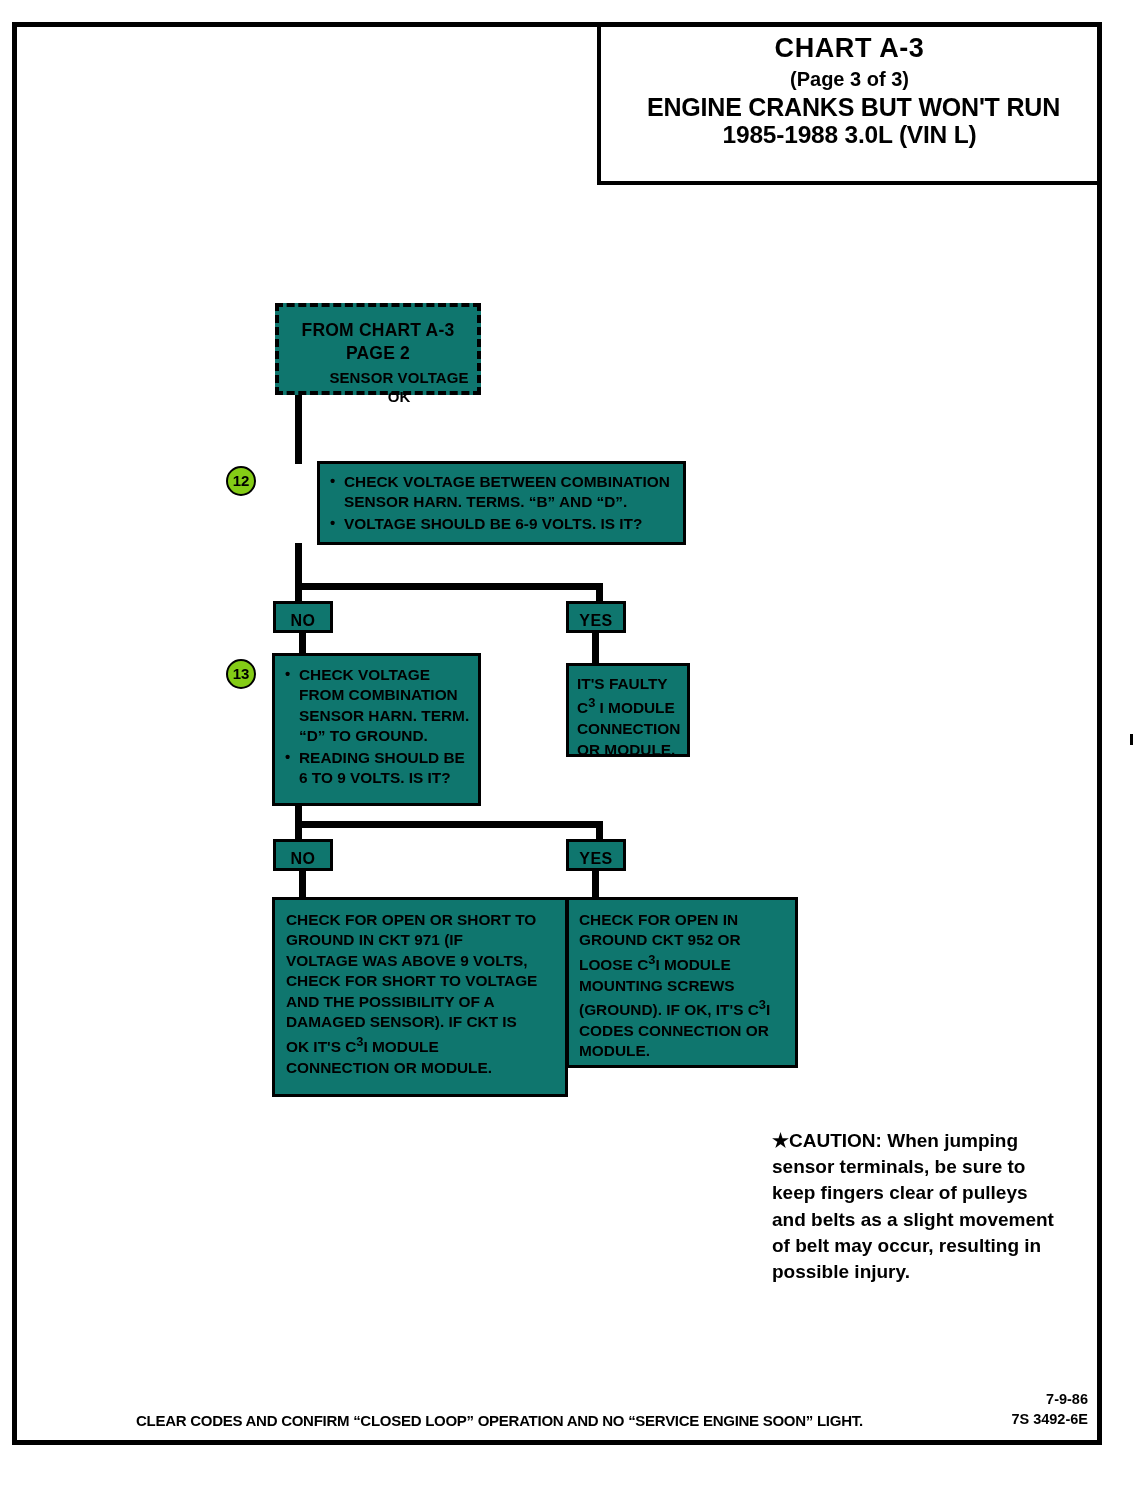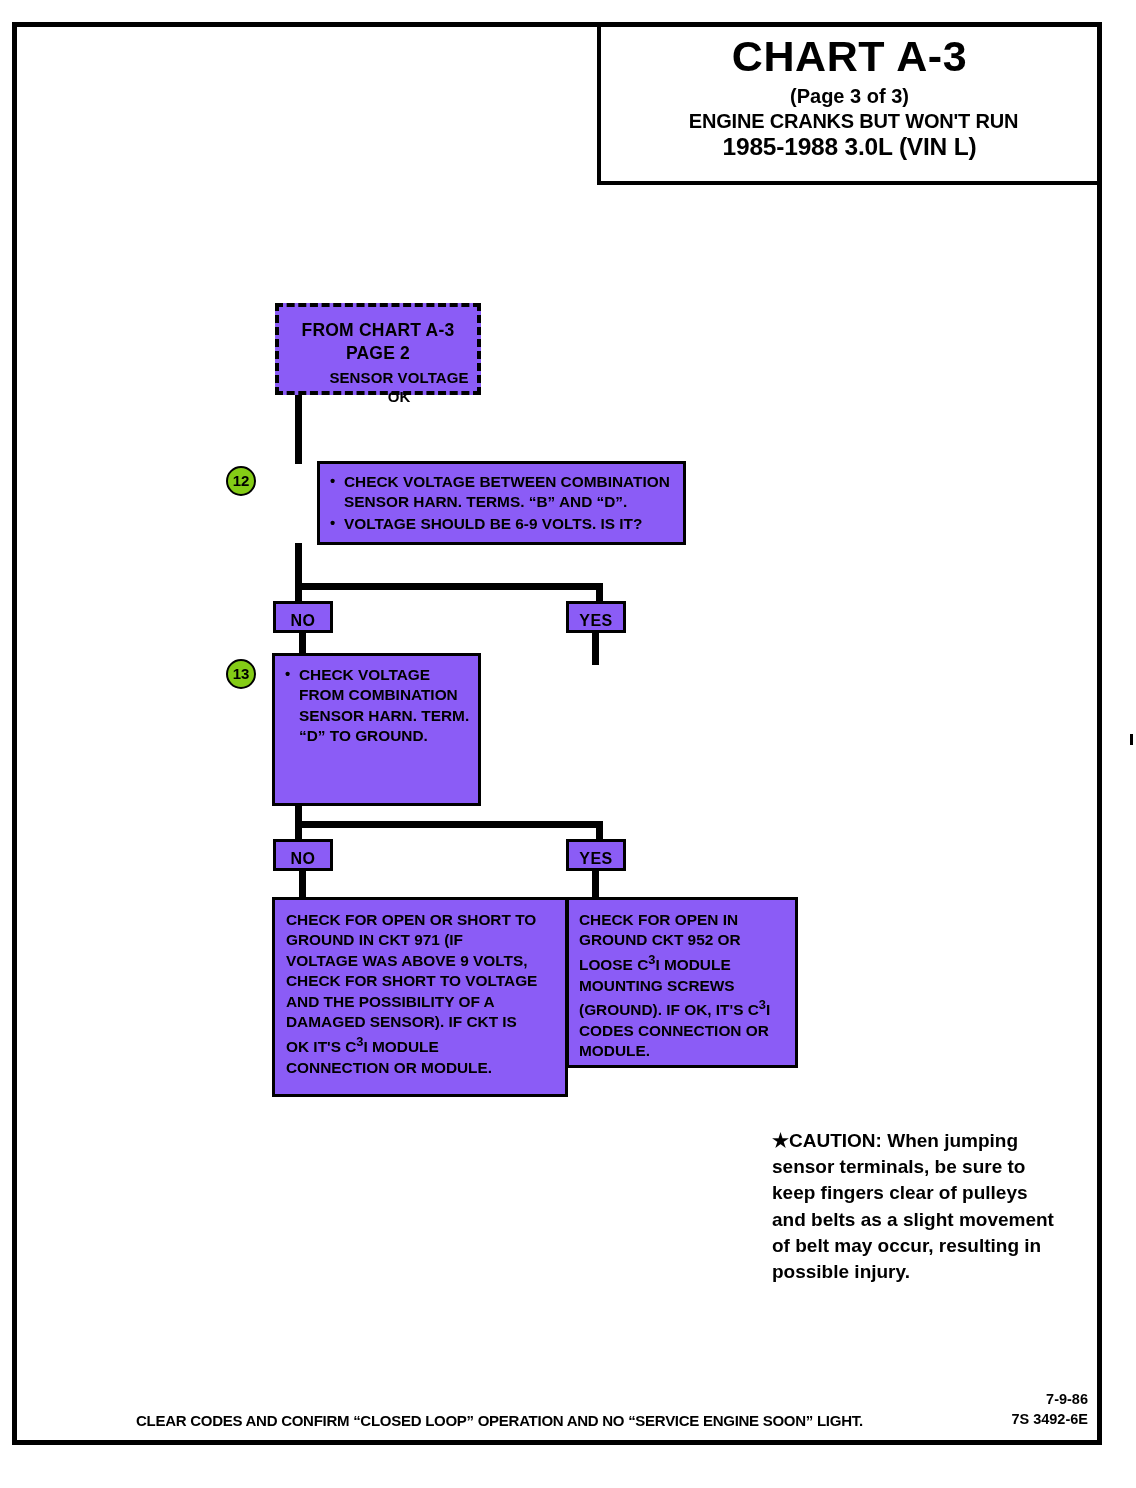--- a/index.html
+++ b/index.html
@@ -37,52 +37,52 @@
     top: 22px;
     width: 505px;
     height: 163px;
     border: 4px solid #000;
     border-top: none;
     box-sizing: border-box;
     text-align: center;
     padding-top: 12px;
   }
   #chart-title {
-    font-size: 43px;
+    font-size: 27px;
     font-weight: bold;
     letter-spacing: 0.6px;
     line-height: 1.05;
   }
   #chart-page {
     font-size: 20px;
     font-weight: bold;
     margin-top: 7px;
     line-height: 1.05;
   }
   #chart-subtitle {
-    font-size: 20px;
+    font-size: 25px;
     font-weight: bold;
     margin-top: 3px;
     line-height: 1.12;
     letter-spacing: -0.2px;
     padding-left: 8px;
   }
   #chart-years {
     font-size: 24.5px;
     font-weight: bold;
     line-height: 1.12;
     letter-spacing: -0.2px;
   }
 
   
   .box {
     position: absolute;
     box-sizing: border-box;
     border: 3px solid #000;
-    background: #8b5cf6;
+    background: #0f766e;
     font-weight: bold;
     line-height: 1.33;
   }
   .box.dashed {
     border: 4px dashed #000;
   }
 
   
   #entry-box {
     left: 275px;
@@ -286,23 +286,33 @@
 
   <div class="step-circle" id="circle-13">13</div>
   <div class="box" id="step13-box">
     <ul class="bullets">
       <li>
         <span>CHECK VOLTAGE</span>
         <span class="cont">FROM COMBINATION</span>
         <span class="cont">SENSOR HARN. TERM.</span>
         <span class="cont">“D” TO GROUND.</span>
       </li>
+      <li>
+        <span>READING SHOULD BE</span>
+        <span class="cont">6 TO 9 VOLTS.  IS IT?</span>
+      </li>
     </ul>
   </div>
 
+  <div class="box" id="yes1-result">
+    <div>IT'S FAULTY</div>
+    <div><span>C</span><sup>3</sup><span> I MODULE</span></div>
+    <div>CONNECTION</div>
+    <div>OR MODULE.</div>
+  </div>
 
   <div class="conn v" style="left:295px; top:804px; height:38px;"></div>
   <div class="conn h" style="left:295px; top:821px; width:308px;"></div>
   <div class="conn v" style="left:596px; top:821px; height:22px;"></div>
 
   <div class="box dec" id="no2">NO</div>
   <div class="box dec" id="yes2">YES</div>
 
   <div class="conn v" style="left:299px; top:869px; height:30px;"></div>
   <div class="conn v" style="left:592px; top:869px; height:30px;"></div>

